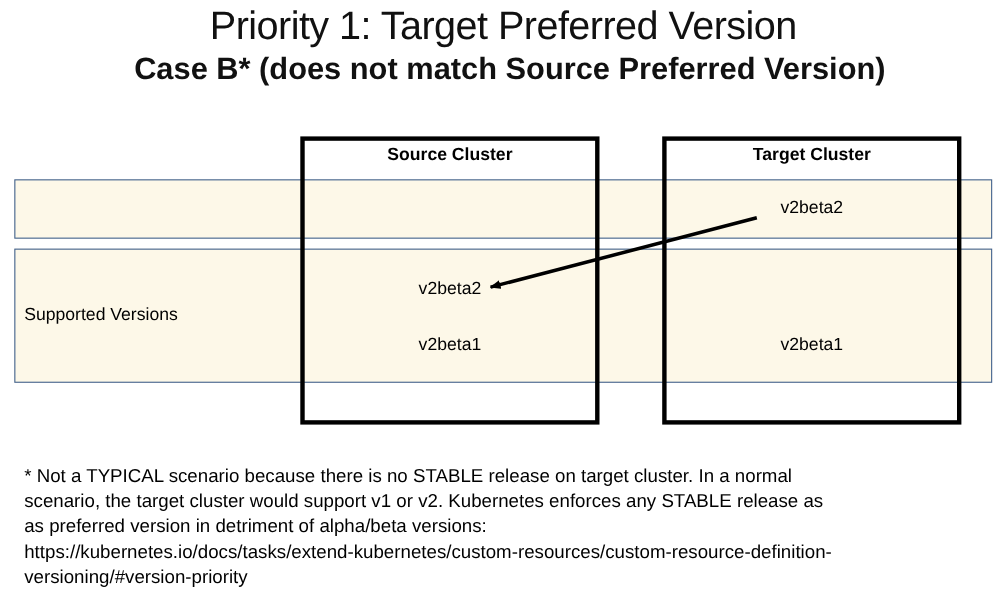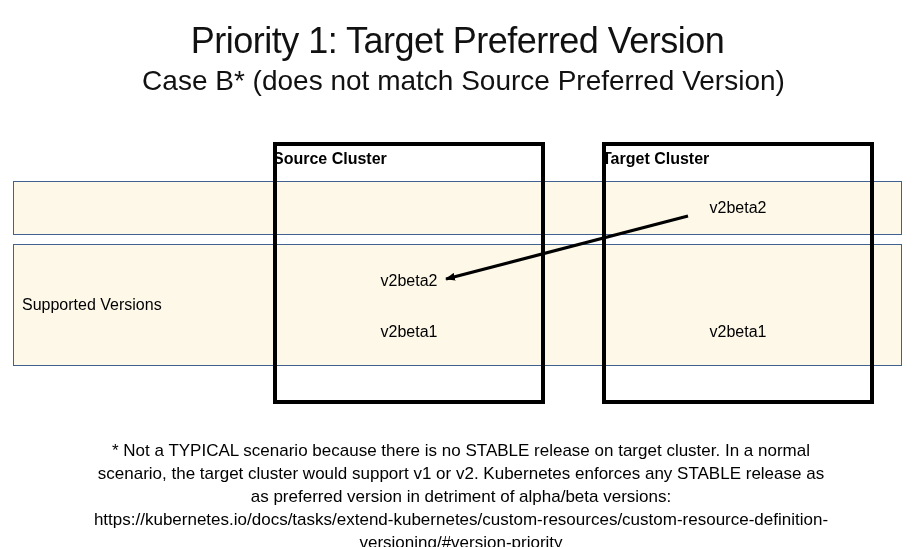--- a/index.html
+++ b/index.html
@@ -8,33 +8,33 @@
     background: #ffffff;
     width: 915px;
     height: 547px;
     overflow: hidden;
     font-family: "Liberation Sans", sans-serif;
     color: #000000;
   }
   .slide { position: relative; width: 915px; height: 547px; }
 
   .title {
-    padding-top: 18px;
+    padding-top: 0;
     font-size: 36px;
     line-height: 46px;
     text-align: center;
     font-weight: 400;
     letter-spacing: -0.5px;
     color: #111111;
   }
   .subtitle {
     font-size: 28px;
     line-height: 34px;
     text-align: center;
-    font-weight: 400;
+    font-weight: 700;
     color: #111111;
     margin-left: 12px;
   }
 
   .diagram {
     position: relative;
     margin-top: 36px;
     width: 915px;
     height: 300px;
   }
@@ -66,20 +66,21 @@
 
   .cell {
     position: absolute;
     z-index: 3;
     font-size: 16px;
     white-space: nowrap;
   }
   .cluster-header {
     top: 16px;
     width: 272px;
+    text-align: center;
     font-weight: bold;
   }
   .hdr-source { left: 273px; }
   .hdr-target { left: 602px; }
 
   .row-label { left: 22px; }
   .label-preferred { top: 47px; height: 54px; line-height: 54px; }
   .label-supported { top: 110px; height: 122px; line-height: 122px; }
 
   .value { width: 272px; text-align: center; }
@@ -98,21 +99,20 @@
     pointer-events: none;
   }
 
   .footnote {
     margin: 5px 0 0 22px;
     width: 878px;
     font-size: 17px;
     line-height: 23px;
     white-space: pre-line;
     color: #000000;
-    text-align: center;
   }
 </style>
 </head>
 <body>
 
 <div class="slide">
 
   <div class="title">Priority 1: Target Preferred Version</div>
   <div class="subtitle">Case B* (does not match Source Preferred Version)</div>
 

